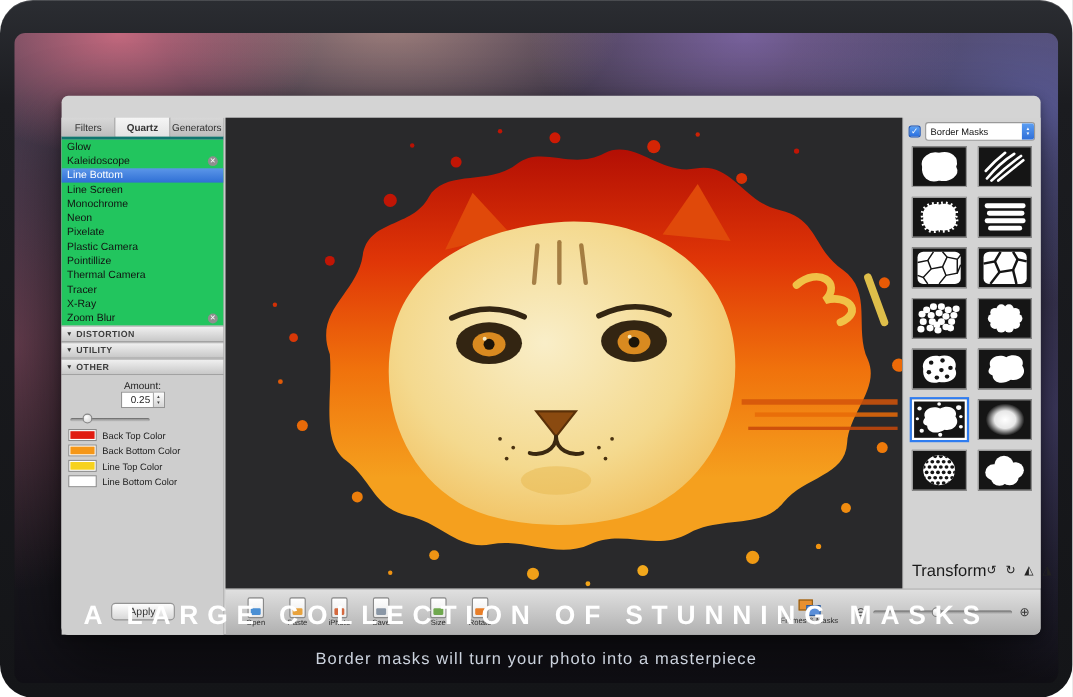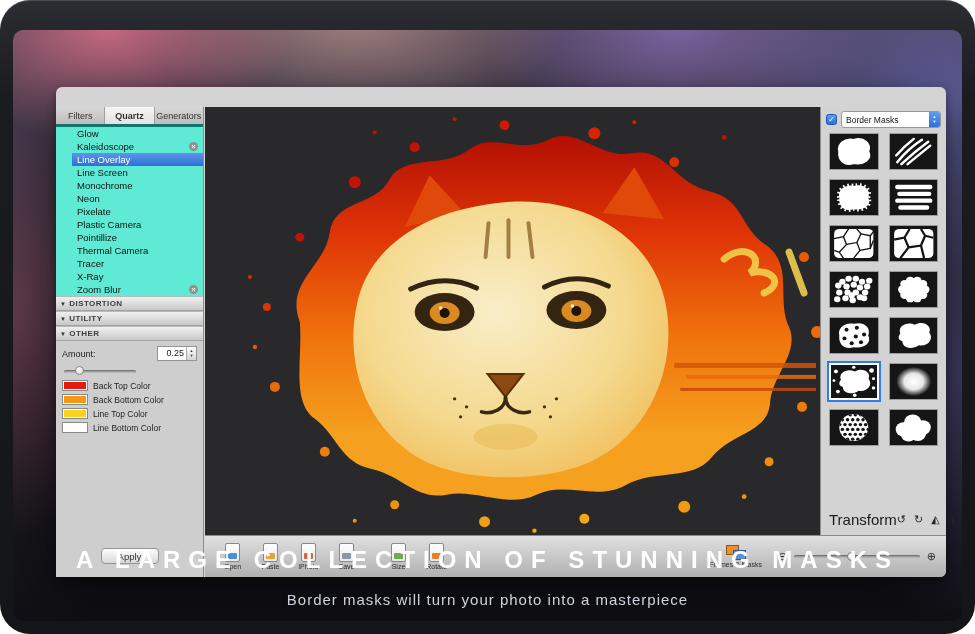--- a/index.html
+++ b/index.html
@@ -35,30 +35,30 @@
   .title-icon{width:10px;height:10px;background:linear-gradient(#fff,#dfe9f2);border:1px solid #97a3ad;border-radius:2px;display:inline-block;}
   .win-body{position:absolute;top:20px;left:0;right:0;bottom:0;}
   
   .sidebar{position:absolute;left:0;top:0;width:148px;bottom:0;background:#cecece;border-right:1px solid #8d8d8d;
            border-radius:0 0 0 6px;display:flex;flex-direction:column;box-sizing:border-box;}
   .tabs{display:flex;height:17px;border-bottom:3px solid #0f766e;flex:none;}
   .tab{flex:1;font-size:9px;color:#333;display:flex;align-items:center;justify-content:center;
        border-right:1px solid #9e9e9e;background:linear-gradient(#d8d8d8,#bdbdbd);}
   .tab:last-child{border-right:none;}
   .tab.active{background:linear-gradient(#f5f5f5,#e3e3e3);font-weight:bold;}
-  .filter-list{background:#5eead4;flex:none;padding-left:16px;}
+  .filter-list{background:#22c55e;flex:none;}
   .frow{height:13px;display:flex;align-items:center;justify-content:space-between;padding:0 5px;font-size:9.5px;color:#111;}
   .frow.sel{background:linear-gradient(#5b96e8,#2f6fd5);color:#fff;}
   .fbadge{width:9px;height:9px;border-radius:50%;background:#8f8f8f;color:#fff;font-size:6.5px;line-height:9px;text-align:center;flex:none;}
   .sect{height:13px;display:flex;align-items:center;gap:3px;padding:0 4px;
         background:linear-gradient(#f0f0f0,#c8c8c8);border-top:1px solid #b9b9b9;border-bottom:1px solid #a2a2a2;
         font-size:8px;font-weight:bold;color:#3c3c3c;text-transform:uppercase;letter-spacing:.4px;}
   .tri{font-size:6px;color:#333;}
   .controls{flex:1;position:relative;padding:5px 6px;font-size:9px;color:#222;background:#cecece;}
-  .amount-row{display:flex;justify-content:space-between;align-items:center;}
+  .amount-row{display:flex;justify-content:space-between;align-items:center;flex-direction:column;}
   .amount-label{font-size:9px;color:#222;}
   .valbox{display:flex;align-items:stretch;border:1px solid #949494;background:#fff;height:13px;}
   .val{width:26px;text-align:right;padding-right:2px;font-size:9px;line-height:13px;}
   .stepper{width:9px;background:linear-gradient(#fdfdfd,#d4d4d4);border-left:1px solid #ababab;
            display:flex;flex-direction:column;align-items:center;justify-content:center;font-size:4px;line-height:4.5px;color:#444;}
   .slider{position:relative;height:10px;margin:5px 2px 3px;width:72px;}
   .track{position:absolute;top:4px;left:0;right:0;height:3px;border-radius:2px;background:linear-gradient(#8e8e8e,#bdbdbd);box-shadow:inset 0 1px 1px rgba(0,0,0,.25);}
   .sthumb{position:absolute;top:0;width:9px;height:9px;border-radius:50%;
           background:radial-gradient(circle at 35% 30%,#ffffff,#cfcfcf);border:1px solid #878787;box-sizing:border-box;}
   .color-list{margin-top:4px;display:flex;flex-direction:column;gap:3px;}
@@ -128,21 +128,21 @@
             </div>
           <div class="filter-list" id="filterList">
               <div class="frow">
                 <span>Glow</span>
               </div>
               <div class="frow">
                 <span>Kaleidoscope</span>
                 <span class="fbadge">✕</span>
               </div>
               <div class="frow sel">
-                <span>Line Overlay</span>
+                <span>Line Bottom</span>
               </div>
               <div class="frow">
                 <span>Line Screen</span>
               </div>
               <div class="frow">
                 <span>Monochrome</span>
               </div>
               <div class="frow">
                 <span>Neon</span>
               </div>

